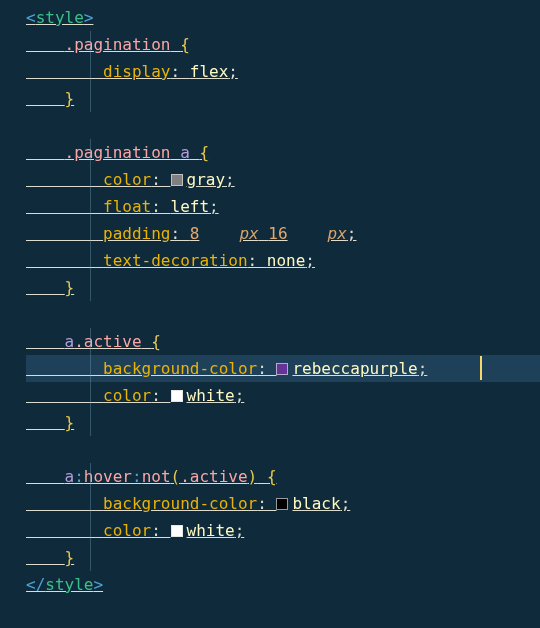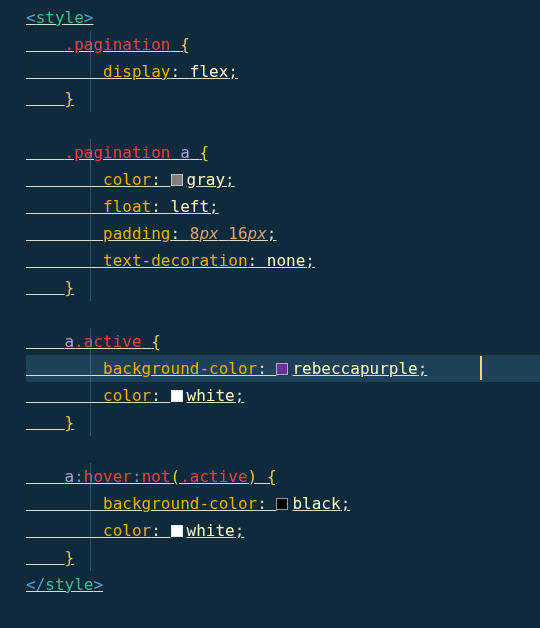--- a/index.html
+++ b/index.html
@@ -35,28 +35,28 @@
     left: 64px;
     top: 0;
     bottom: 0;
     width: 1px;
     background: rgba(120,170,200,0.35);
   }
   
   .tok-punct   { color: #4ea0d1; }   
   .tok-tag     { color: #3cc08a; }   
   .tok-brace   { color: #e6c84e; }   
-  .tok-selclass{ color: #ef4444; }   
+  .tok-selclass{ color: #fca5a5; }   
   .tok-seltag  { color: #b39ddb; }   
   .tok-selcolon{ color: #4ea0d1; }   
   .tok-prop    { color: #eab308; }   
   .tok-colon   { color: #dcdcd0; }
   .tok-value   { color: #fef9c3; }   
   .tok-number  { color: #e7a96b; }   
-  .tok-unit    { color: #d5a36b; font-style: italic; }
+  .tok-unit    { color: #d5a36b; font-style: italic; padding-left: 40px; }
   .swatch {
     display: inline-block;
     width: 12px;
     height: 12px;
     vertical-align: -1px;
     margin-right: 4px;
     border: 1px solid rgba(220,220,220,0.7);
   }
 </style>
 </head>

